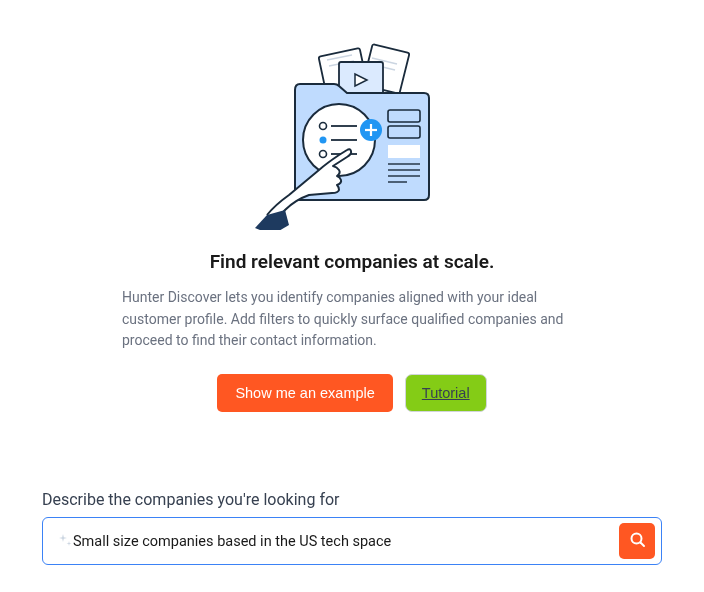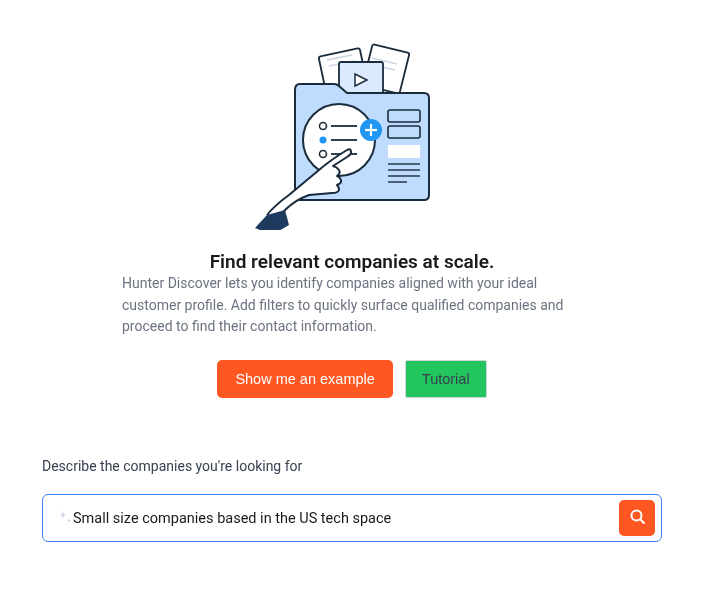--- a/index.html
+++ b/index.html
@@ -22,62 +22,64 @@
     }
     .illustration {
       width: 210px;
       height: 190px;
       margin-bottom: 20px;
     }
     .title {
       font-size: 19px;
       font-weight: 600;
       color: #1a1a1a;
+      margin-bottom: 14px;
     }
     .description {
       font-size: 14px;
       color: #6b7280;
       text-align: left;
       line-height: 1.55;
       max-width: 460px;
       margin-bottom: 22px;
     }
     .button-row {
       display: flex;
       gap: 12px;
-      margin-bottom: 60px;
+      margin-bottom: 78px;
     }
     .btn-primary {
       background: #ff5722;
       color: #fff;
       border: none;
       padding: 10px 18px;
       border-radius: 5px;
       font-size: 14.5px;
       font-weight: 500;
       cursor: pointer;
     }
     .btn-secondary {
-      background: #22c55e;
+      background: #84cc16;
       color: #374151;
       border: 1px solid #d1d5db;
       padding: 10px 16px;
-      border-radius: 2px;
+      border-radius: 7px;
       font-size: 14.5px;
       font-weight: 500;
       cursor: pointer;
+      text-decoration: underline;
     }
     .search-section {
       width: 100%;
       padding: 0 42px;
     }
     .search-label {
-      font-size: 14px;
+      font-size: 16px;
       color: #374151;
-      margin-bottom: 20px;
+      margin-bottom: 8px;
       display: block;
     }
     .search-box {
       display: flex;
       align-items: center;
       border: 1.5px solid #3b82f6;
       border-radius: 6px;
       padding: 5px 6px 5px 14px;
     }
     .sparkle-icon {

